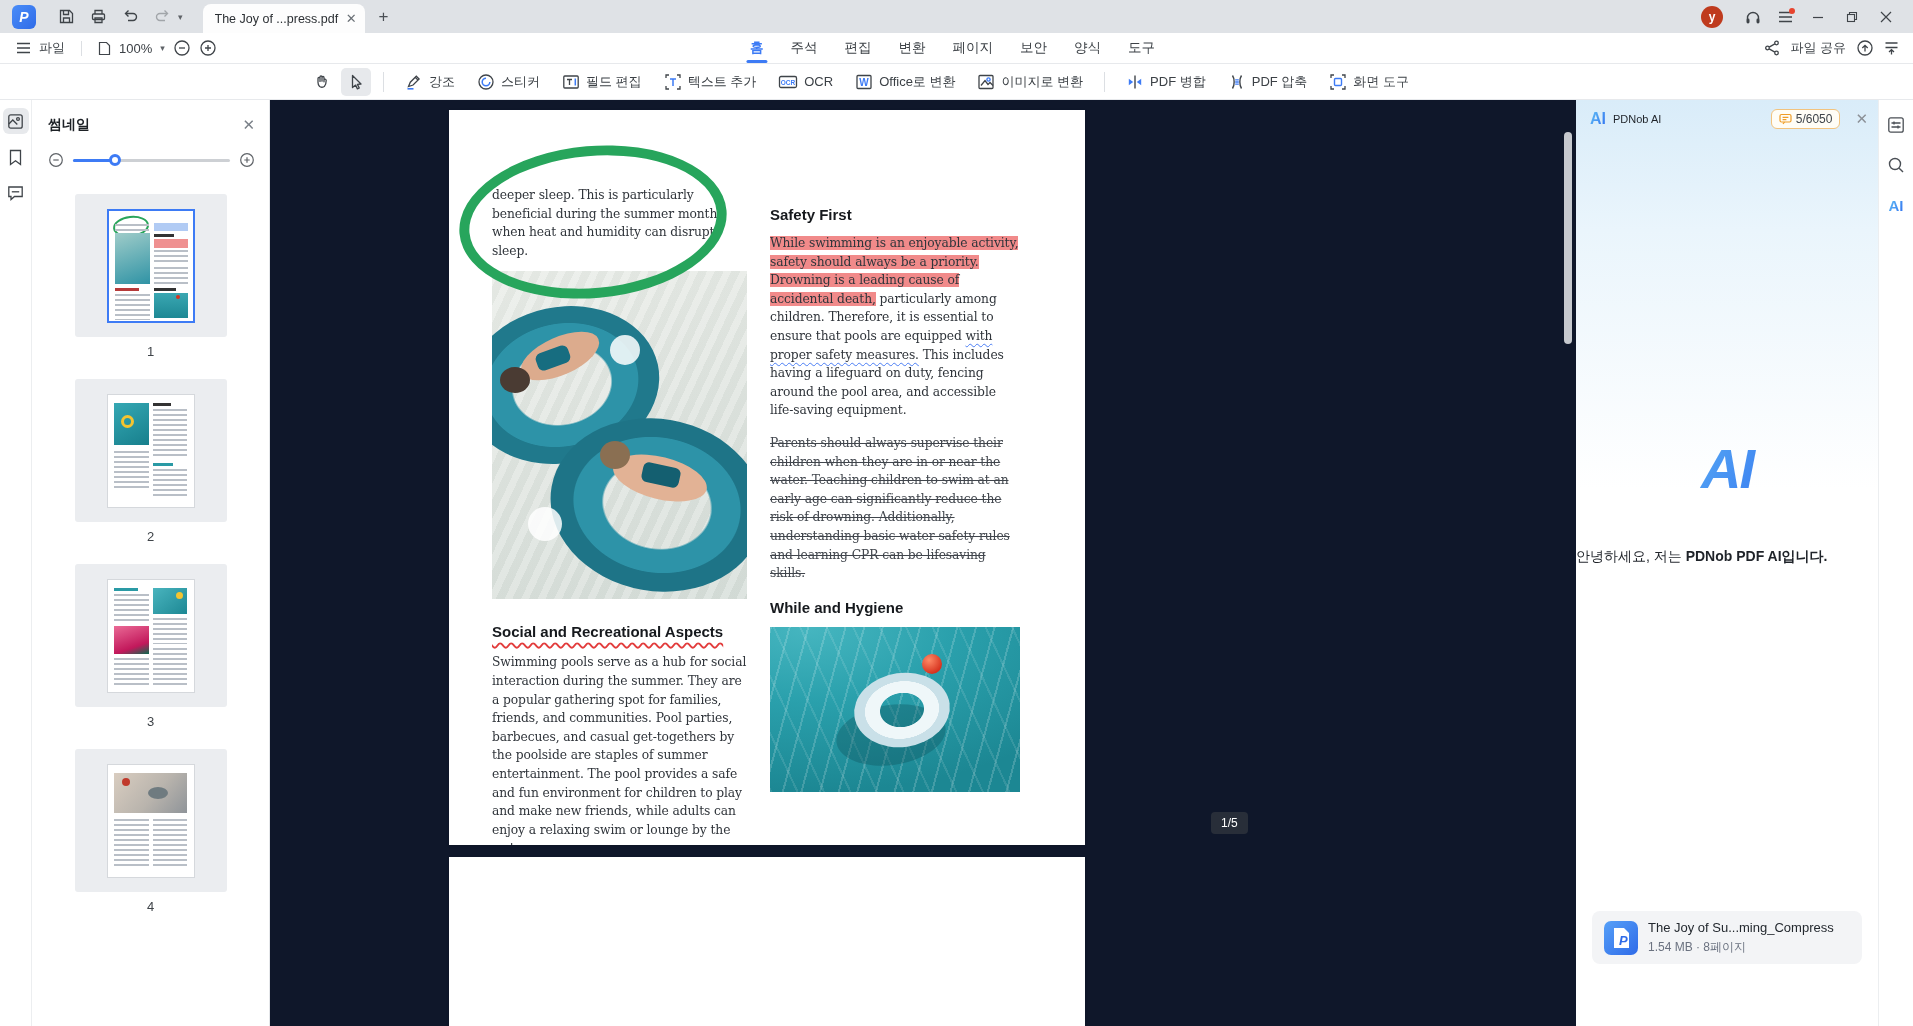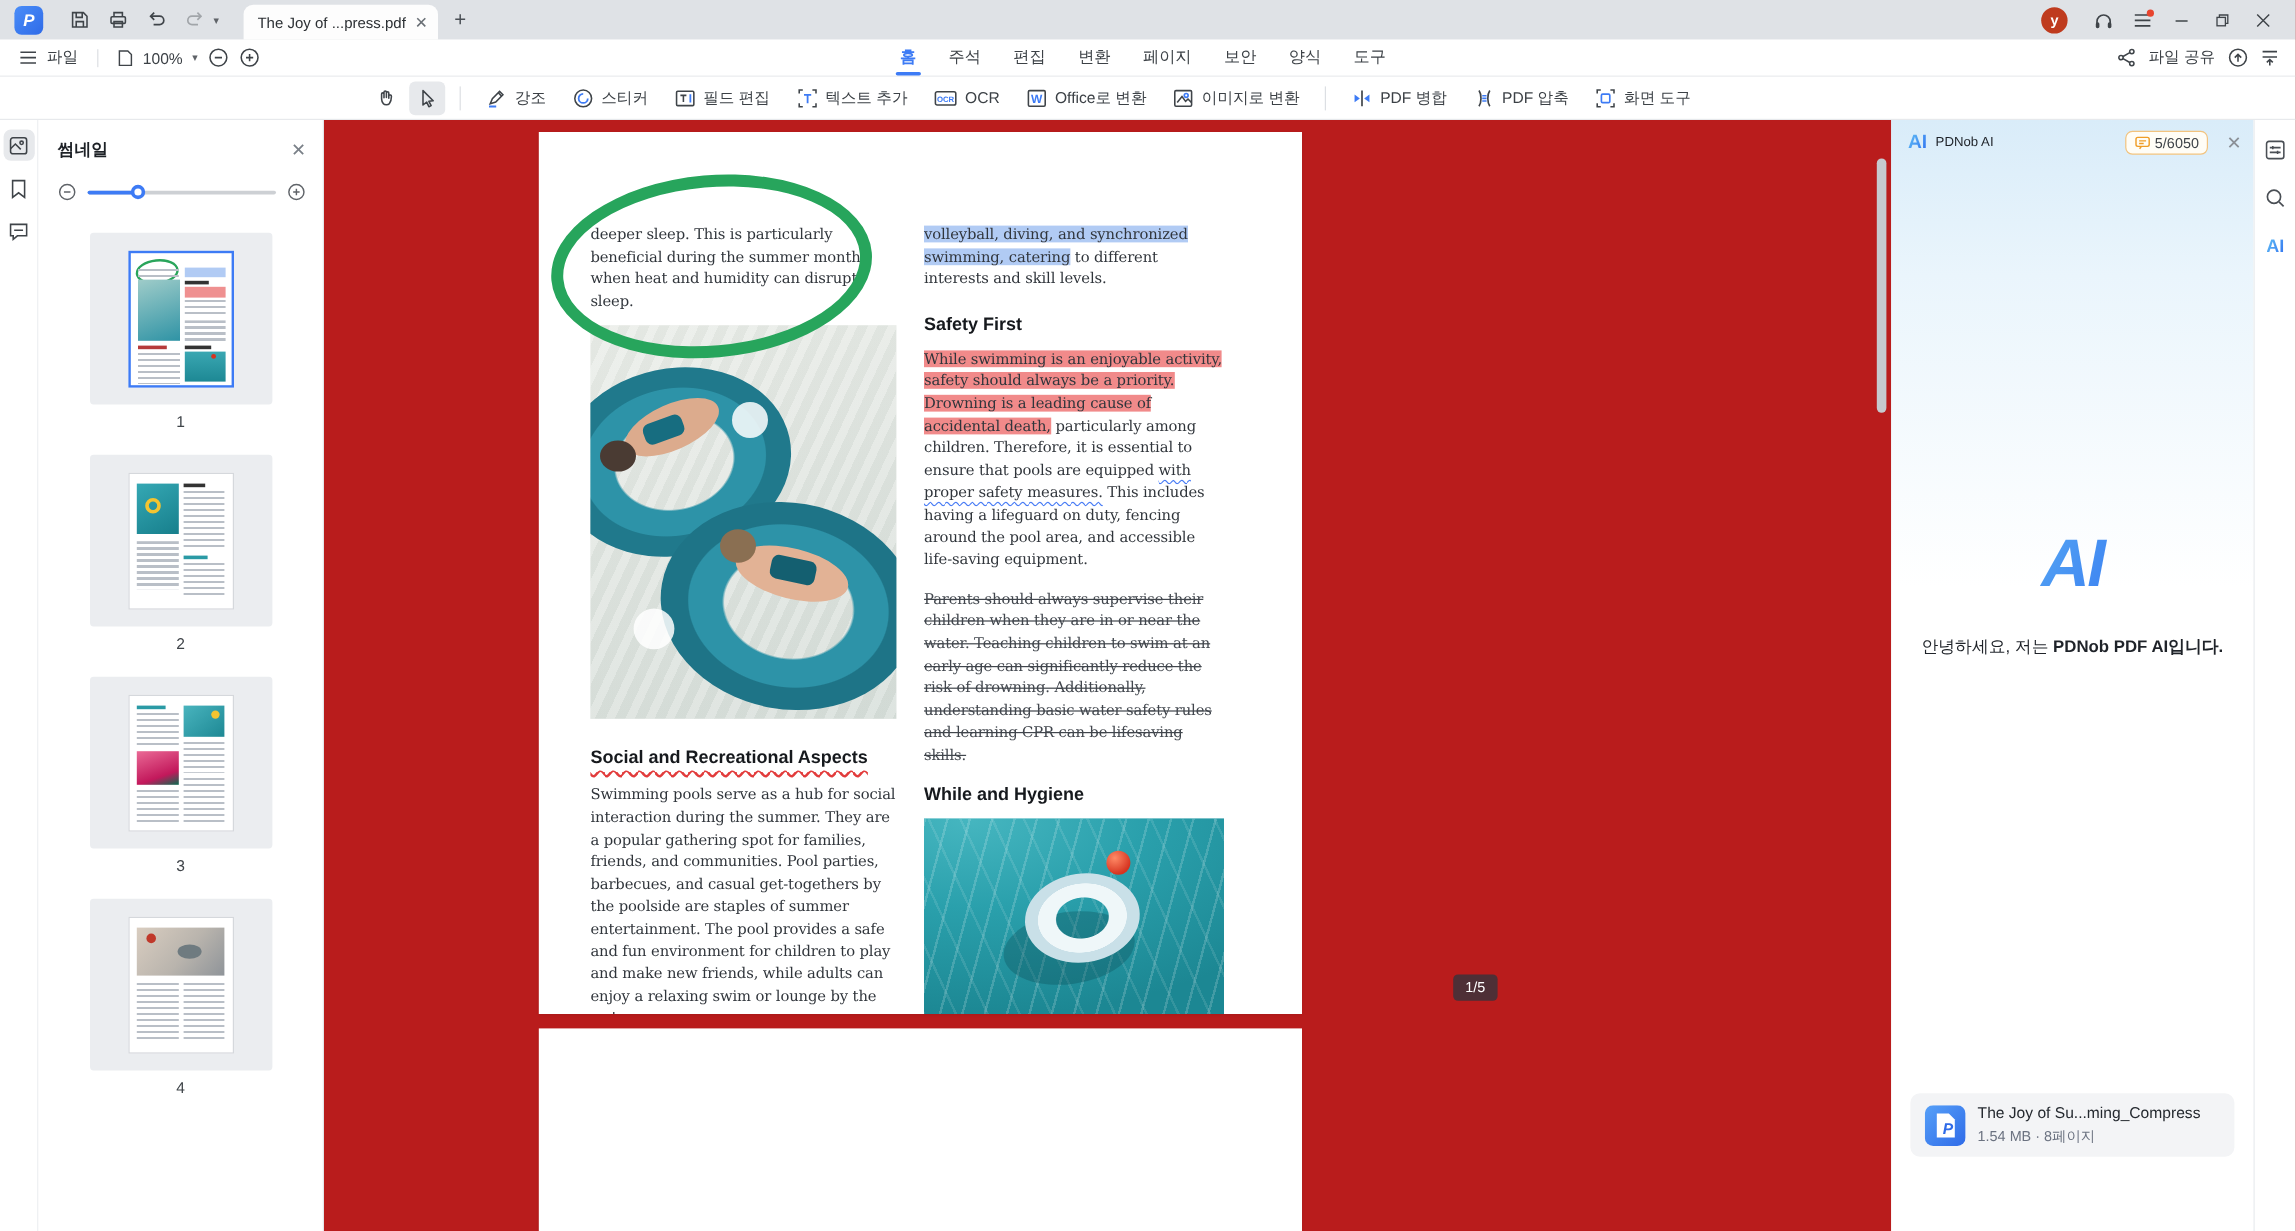--- a/index.html
+++ b/index.html
@@ -60,21 +60,21 @@
   .knob{position:absolute;left:27%;top:50%;transform:translate(-50%,-50%);width:12px;height:12px;background:#fff;border:3px solid #3d7bf5;border-radius:50%;cursor:pointer}
   .tp-list{margin-top:26px}
   .thumb-item{margin-bottom:20px}
   .thumb-card{width:152px;height:143px;margin:0 auto;background:#ebedf0;border-radius:3px;display:flex;align-items:center;justify-content:center;cursor:pointer}
   .mini{width:88px;height:114px;background:#fff;border:1px solid #d5d8dc;position:relative;overflow:hidden}
   .mini.sel{border:2px solid #3d7bf5}
   .thumb-num{text-align:center;font-size:13px;color:#3f4449;margin-top:7px}
   .blk{position:absolute;display:block}
   .ln{position:absolute;display:block;background-image:repeating-linear-gradient(#b9bfc7 0 2px,transparent 2px 5px)}
   
-  .contentarea{position:absolute;left:270px;right:337px;top:0;bottom:0;background:#b91c1c;overflow:hidden}
+  .contentarea{position:absolute;left:270px;right:337px;top:0;bottom:0;background:#0f172a;overflow:hidden}
   .page1{position:absolute;left:179px;top:10px;width:636px;height:735px;background:#fff;box-shadow:0 1px 3px rgba(0,0,0,.13);overflow:hidden}
   .page2strip{position:absolute;left:179px;top:757px;width:636px;height:300px;background:#fff;box-shadow:0 1px 3px rgba(0,0,0,.13)}
   .colwrap{display:flex;gap:23px;padding:76px 60px 0 43px}
   .colL{width:255px}
   .colR{width:250px}
   .body{font-family:"DejaVu Serif",serif;font-size:12.3px;line-height:18.6px;color:#30353b;letter-spacing:-.1px}
   .heading{font-size:15px;font-weight:bold;color:#16191d;line-height:1.2}
   .red-wavy{display:inline-block;text-decoration:underline wavy #e23c3c 1.5px;text-underline-offset:5px}
   .hlb{background:#b1cbf4}
   .hlr{background:#f18a8a}
@@ -91,21 +91,21 @@
   .red-ball{position:absolute;left:152px;top:27px;width:20px;height:20px;border-radius:50%;background:radial-gradient(circle at 35% 30%,#ff8a66,#d6331f 72%)}
   .page-ind{position:absolute;left:941px;top:712px;background:rgba(47,53,61,.78);color:#fff;font-size:12px;padding:4px 10px;border-radius:4px;z-index:5}
   .vscroll{position:absolute;right:4px;top:32px;width:8px;height:212px;background:#c6c9ce;border-radius:4px;cursor:pointer}
   
   .aipanel{position:absolute;right:35px;top:0;bottom:0;width:302px;background:linear-gradient(180deg,#d9ecf9 0%,#eaf5fc 14%,#ffffff 42%)}
   .ai-head{display:flex;align-items:center;height:38px;padding:0 10px 0 14px;gap:7px}
   .ai-title{font-size:11px;font-weight:normal;color:#1f2329}
   .ai-badge{margin-left:auto;display:flex;align-items:center;gap:4px;border:1px solid #f2c37e;background:#fffdf6;border-radius:6px;padding:2px 7px;font-size:12px;color:#3f4449;cursor:pointer}
   .ai-close{color:#8b9097;font-size:15px;margin-left:8px;cursor:pointer}
   .ai-big{position:absolute;left:0;top:336px;width:100%;text-align:center;font-size:56px;font-weight:bold;font-style:italic;letter-spacing:-2px;background:linear-gradient(120deg,#6cc8f6 10%,#2f6ef0 80%);-webkit-background-clip:text;background-clip:text;color:transparent}
-  .ai-greet{position:absolute;left:0;top:430px;width:100%;text-align:center;font-size:14px;color:#1f2329}
+  .ai-greet{position:absolute;left:0;top:448px;width:100%;text-align:left;font-size:14px;color:#1f2329}
   .ai-greet b{font-weight:bold}
   .ai-desc{position:absolute;left:0;top:460px;width:100%;padding:0 24px;text-align:center;font-size:13px;line-height:1.55;color:#5a6270}
   .ai-file{position:absolute;left:16px;right:16px;bottom:62px;height:53px;background:#f3f4f6;border-radius:8px;display:flex;align-items:center;gap:10px;padding:0 12px;cursor:pointer}
   .file-name{font-size:13px;color:#24292f}
   .file-meta{font-size:12px;color:#6b7280;margin-top:4px}
   .ai-start{position:absolute;left:16px;right:16px;bottom:9px;height:33px;background:#4a7df5;border:none;border-radius:6px;color:#fff;font-size:14px;font-family:inherit;cursor:pointer}
 </style>
 </head>
 <body>
 
@@ -456,21 +456,20 @@
             <i class="blk" style="left:120px;top:186px;width:96px;height:42px;border-radius:50%;background:#e2b295;transform:rotate(14deg)"></i>
             <i class="blk" style="left:108px;top:170px;width:30px;height:28px;border-radius:50%;background:#8a6f52"></i>
             <i class="blk" style="left:150px;top:194px;width:38px;height:20px;border-radius:6px;background:#145f70;transform:rotate(12deg)"></i>
             <i class="blk" style="left:118px;top:64px;width:30px;height:30px;border-radius:50%;background:rgba(255,255,255,.85)"></i>
             <i class="blk" style="left:36px;top:236px;width:34px;height:34px;border-radius:50%;background:rgba(255,255,255,.85)"></i>
           </div>
           <h3 class="heading" style="margin-top:24px"><span class="red-wavy">Social and Recreational Aspects</span></h3>
           <p class="body" style="margin-top:12px">Swimming pools serve as a hub for social interaction during the summer. They are a popular gathering spot for families, friends, and communities. Pool parties, barbecues, and casual get-togethers by the poolside are staples of summer entertainment. The pool provides a safe and fun environment for children to play and make new friends, while adults can enjoy a relaxing swim or lounge by the water.</p>
         </div>
         <div class="colR">
-          <p class="body"><span class="hlb">volleyball, diving, and synchronized swimming, catering</span><span> to different interests and skill levels.</span></p>
           <h3 class="heading" style="margin-top:20px">Safety First</h3>
           <p class="body" style="margin-top:10px"><span class="hlr">While swimming is an enjoyable activity, safety should always be a priority. Drowning is a leading cause of accidental death,</span><span> particularly among children. Therefore, it is essential to ensure that pools are equipped </span><span class="wavyb">with proper safety measures.</span><span> This includes having a lifeguard on duty, fencing around the pool area, and accessible life-saving equipment.</span></p>
           <p class="body strike" style="margin-top:14px">Parents should always supervise their children when they are in or near the water. Teaching children to swim at an early age can significantly reduce the risk of drowning. Additionally, understanding basic water safety rules and learning CPR can be lifesaving skills.</p>
           <h3 class="heading" style="margin-top:16px">While and Hygiene</h3>
           <div class="photo2">
             <i class="blk caustic"></i>
             <i class="ring-shadow blk"></i>
             <i class="white-ring blk"></i>
             <i class="red-ball blk"></i>
           </div>

